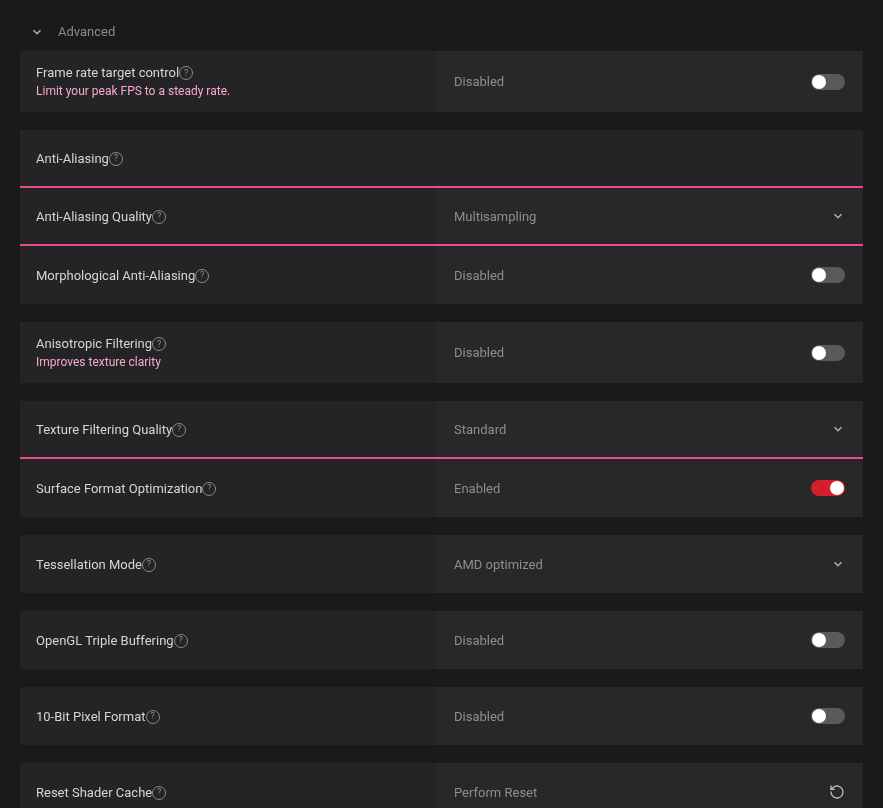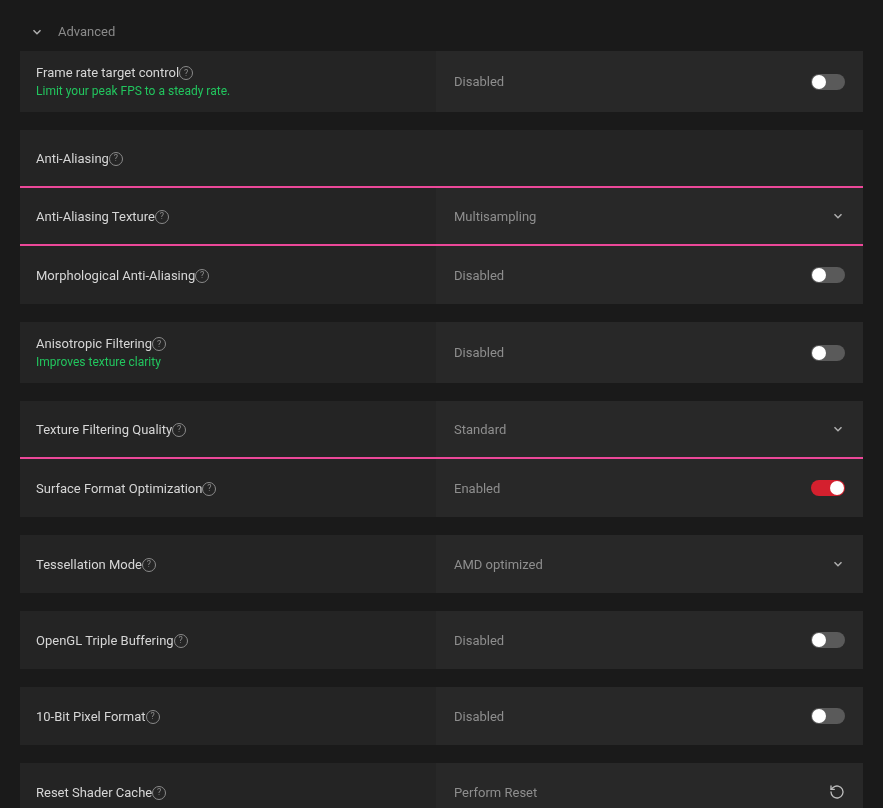--- a/index.html
+++ b/index.html
@@ -58,21 +58,21 @@
   .label-line {
     display: flex;
     align-items: flex-end;
   }
   .label {
     color: #d6d6d6;
     font-size: 13px;
     font-weight: 400;
   }
   .subtext {
-    color: #22c55e;
+    color: #f9a8d4;
     font-size: 12px;
     margin-top: 4px;
   }
   .help-icon {
     width: 14px;
     height: 14px;
     border: 1.2px solid #8a8a8a;
     border-radius: 50%;
     display: inline-flex;
     align-items: center;
@@ -155,21 +155,21 @@
       <div class="row-left">
         <div class="label-line">
           <span class="label">Anti-Aliasing</span>
           <span class="help-icon">?</span>
         </div>
       </div>
     </div>
     <div class="row">
       <div class="row-left">
         <div class="label-line">
-          <span class="label">Anti-Aliasing Texture</span>
+          <span class="label">Anti-Aliasing Quality</span>
           <span class="help-icon">?</span>
         </div>
       </div>
       <div class="row-right">
         <span class="value">Multisampling</span>
         <span class="chevron-down">
           <svg viewBox="0 0 24 24" fill="none" stroke="currentColor" stroke-width="2.5">
               <polyline points="6 9 12 15 18 9"></polyline>
             </svg>
         </span>

